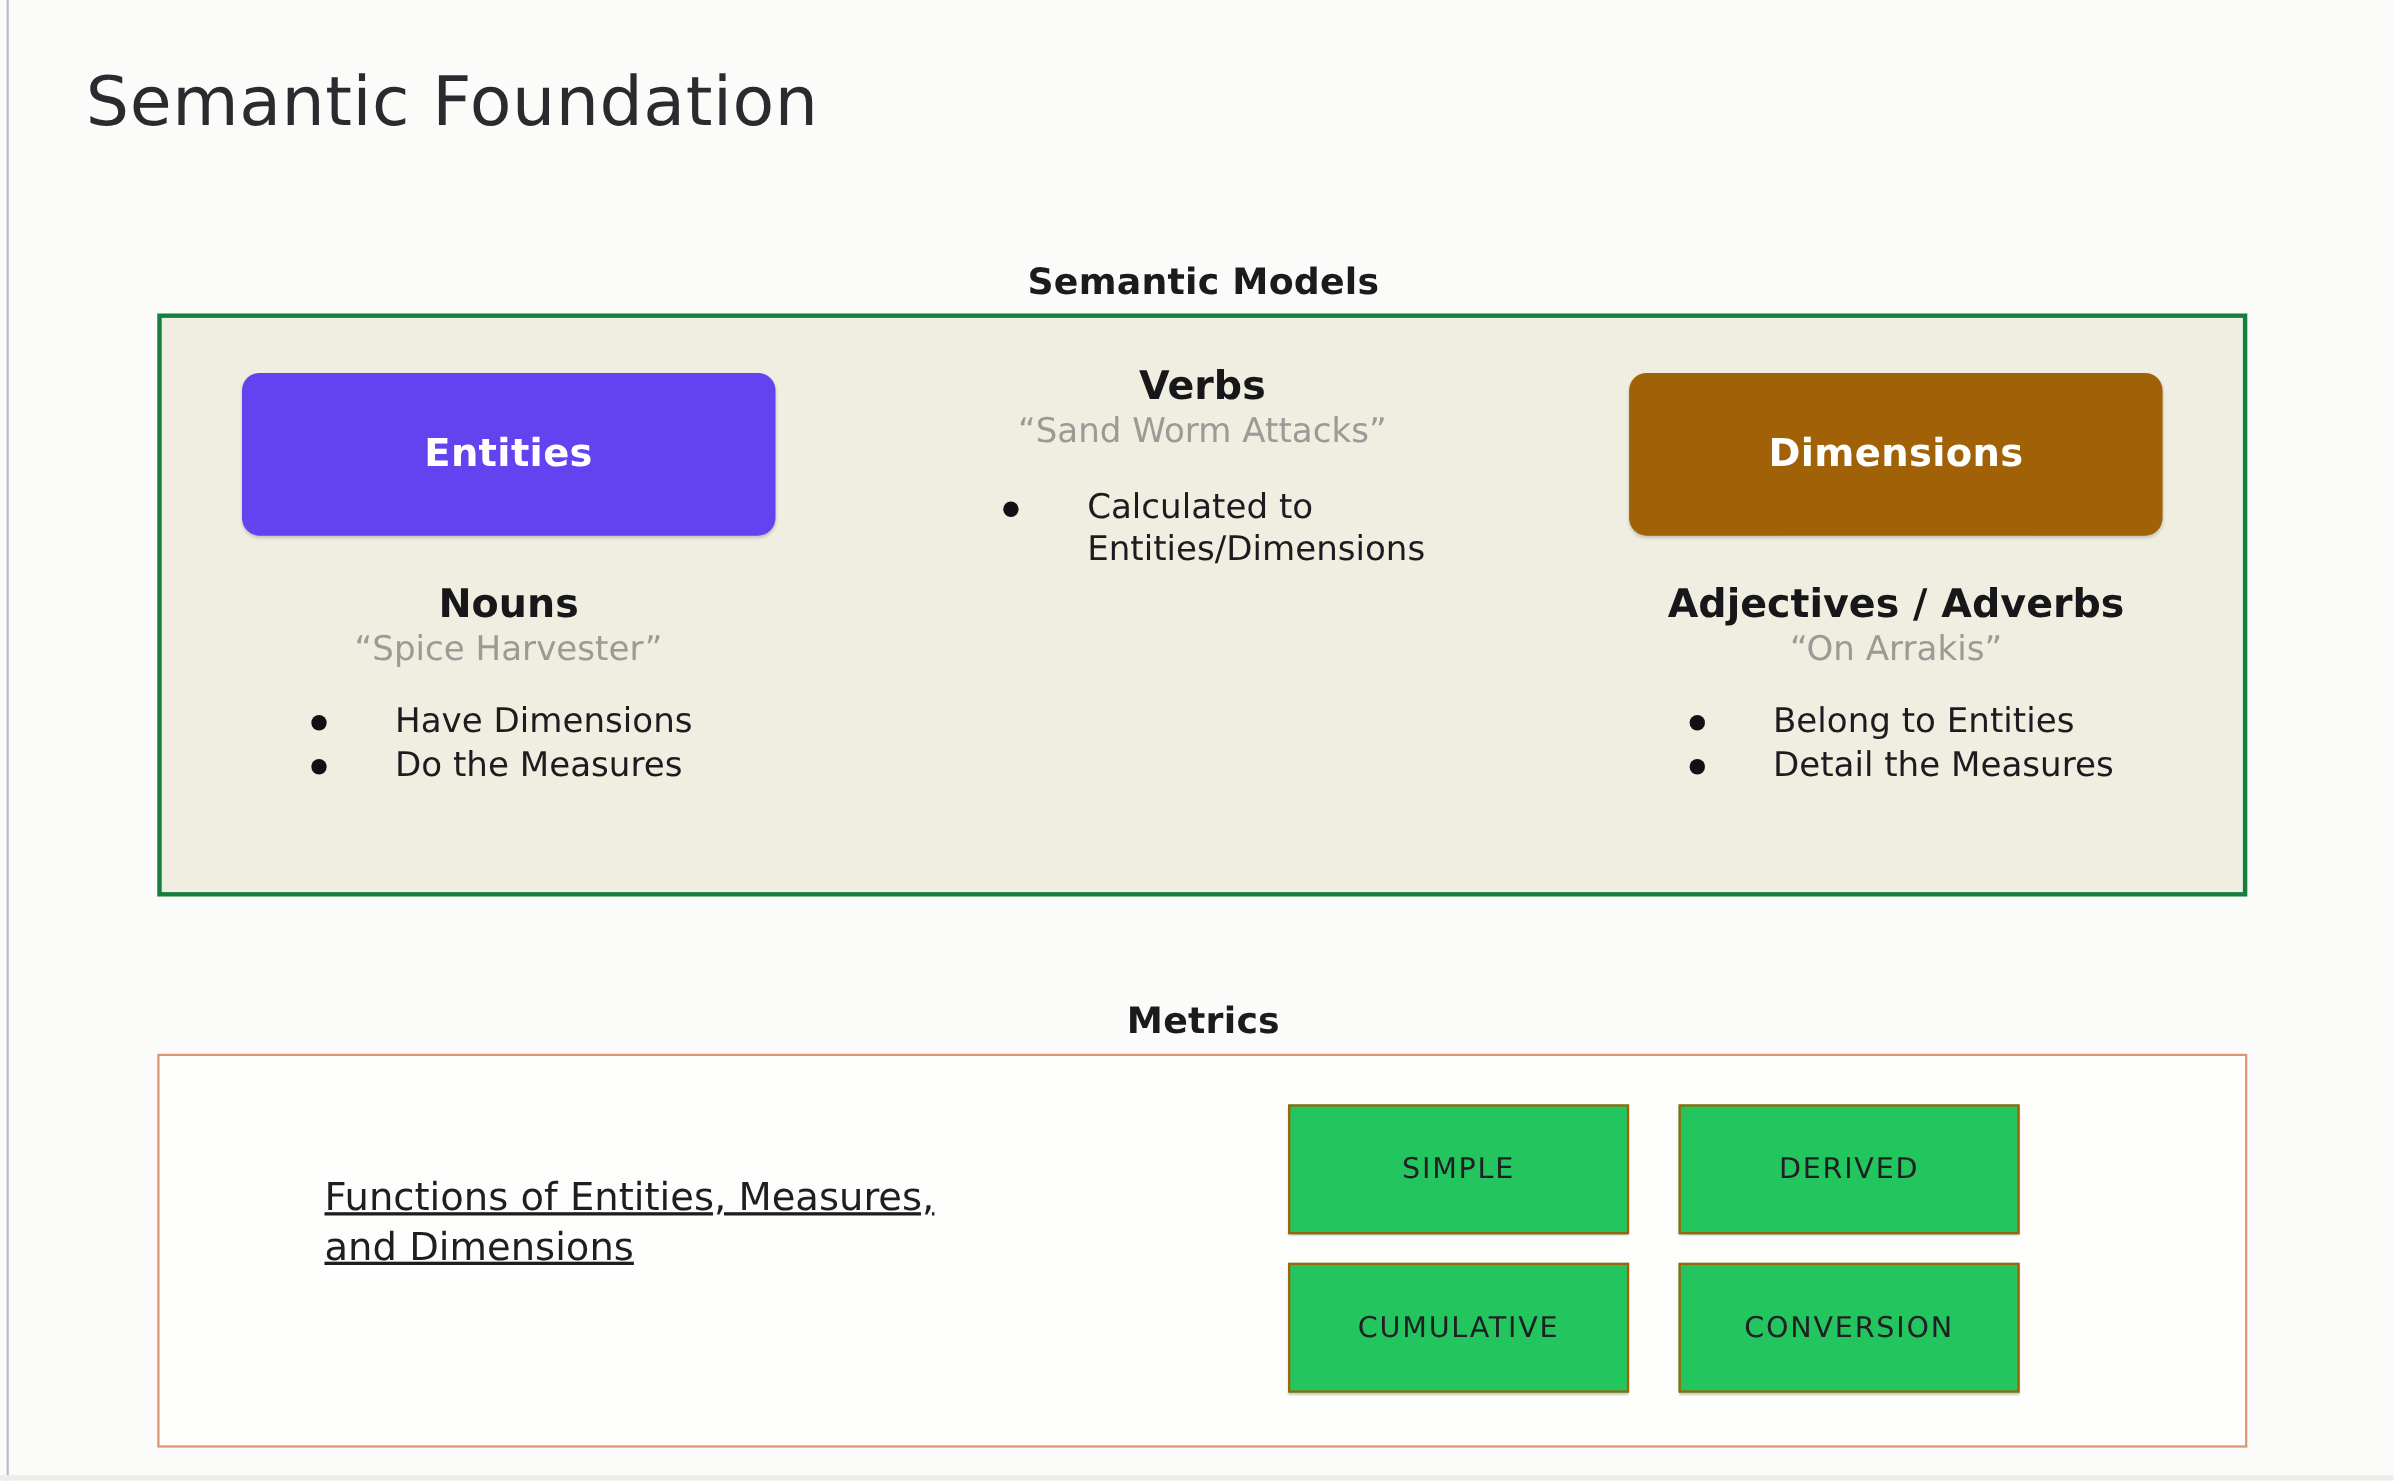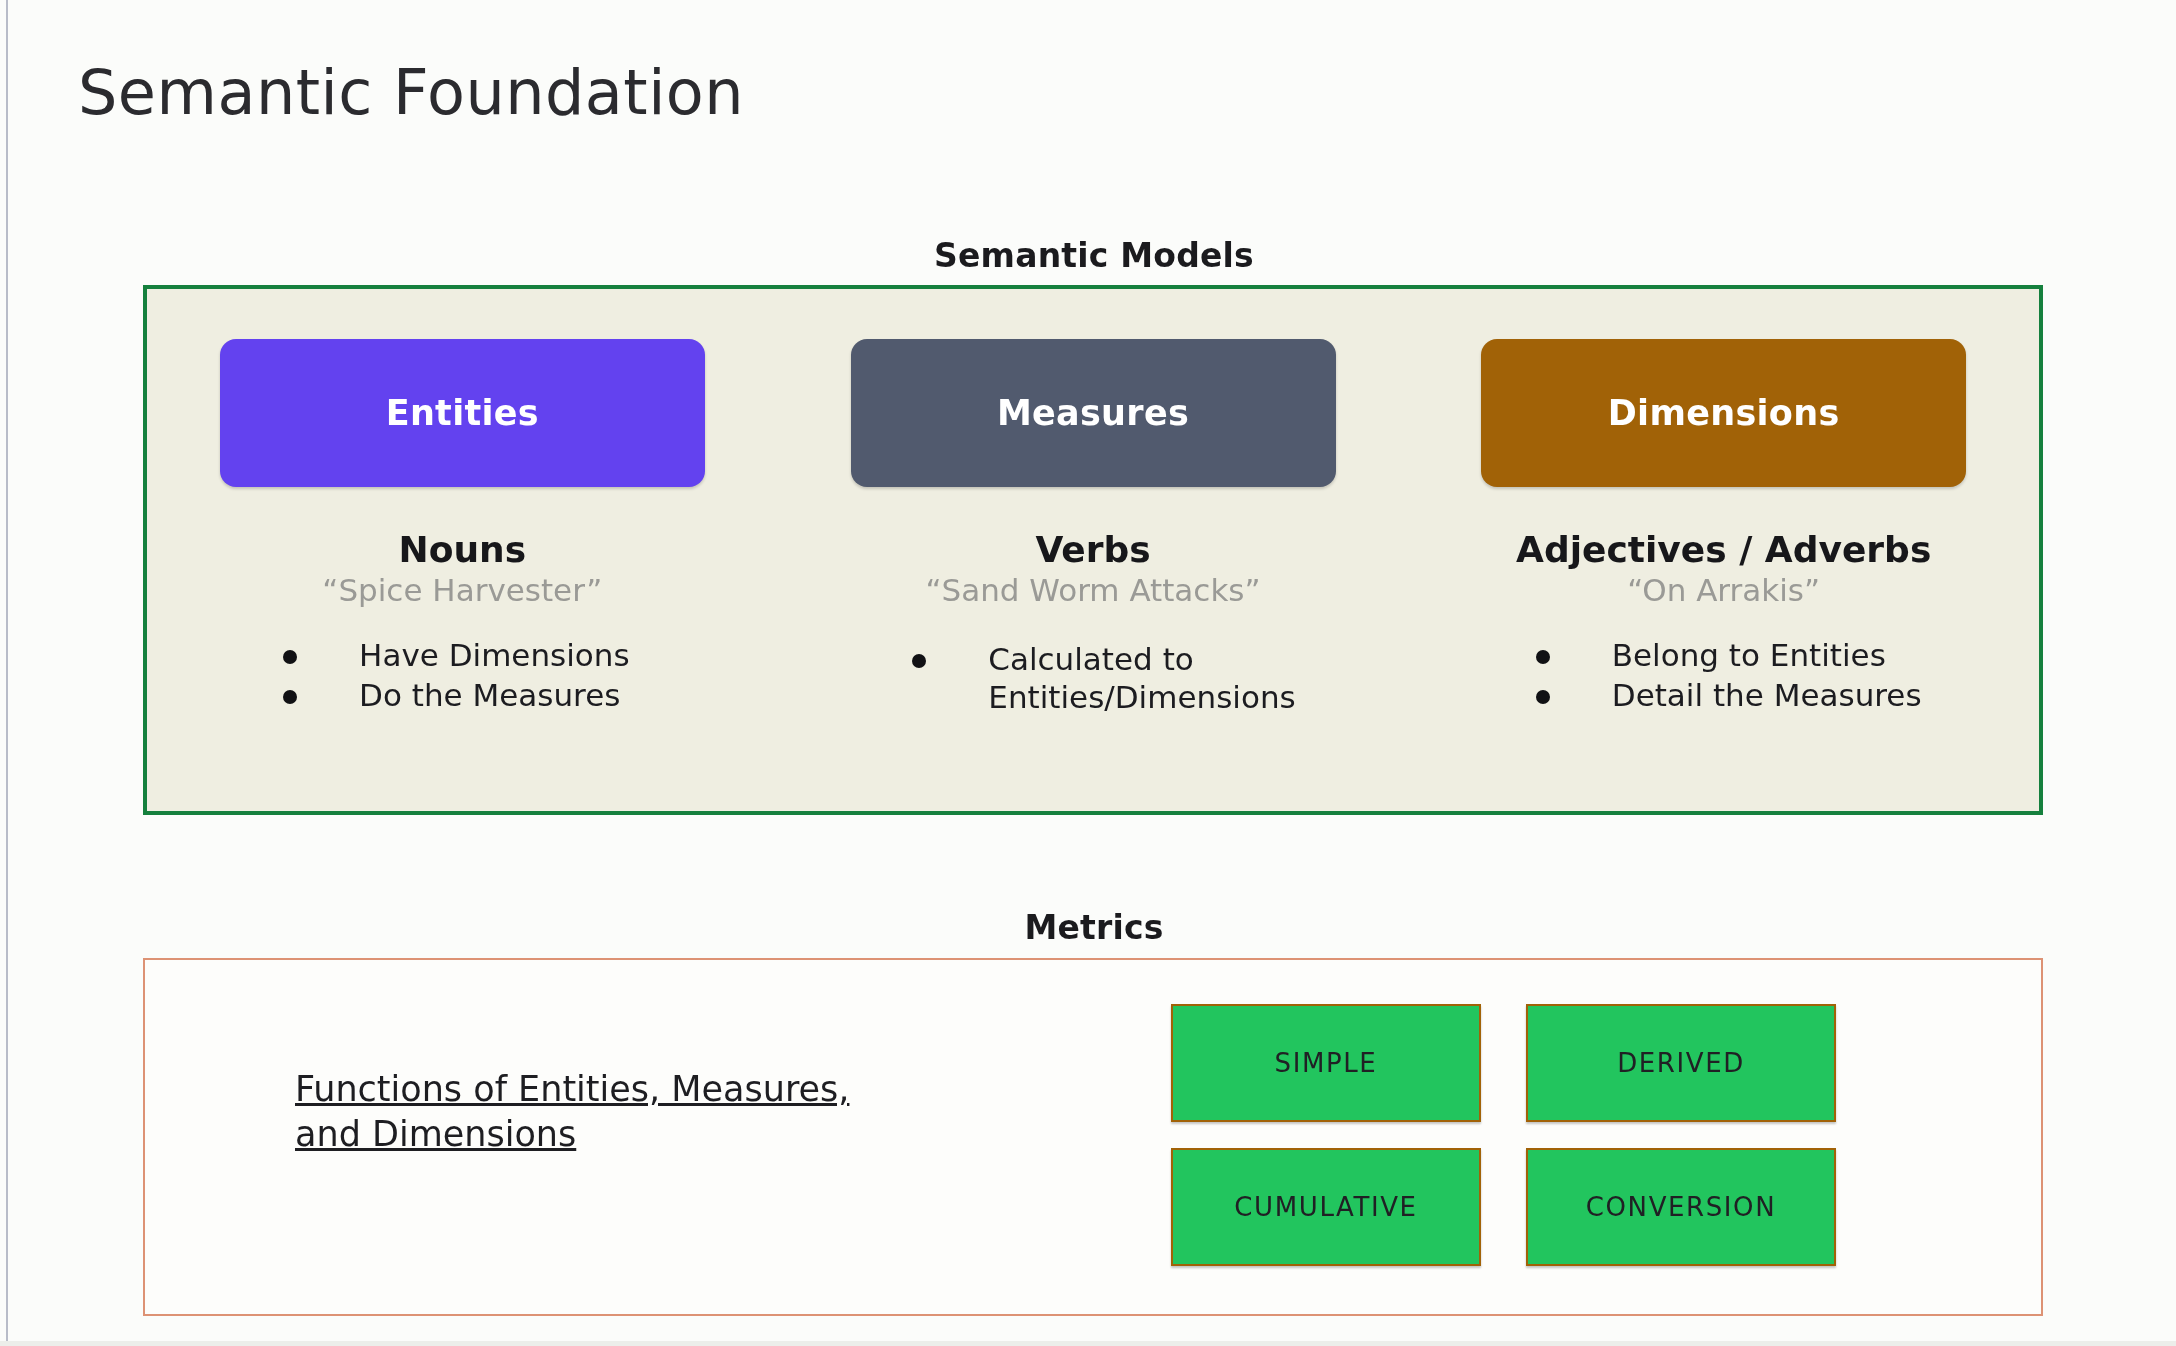--- a/index.html
+++ b/index.html
@@ -227,21 +227,20 @@
           <span class="bullet-text">Have Dimensions</span>
         </li>
         <li>
           <span class="bullet-dot"></span>
           <span class="bullet-text">Do the Measures</span>
         </li>
       </ul>
     </div>
 
     <div class="sm-col col-measures">
-      <div class="chip measures">Measures</div>
       <div class="pos-title">Verbs</div>
       <div class="pos-example">“Sand Worm Attacks”</div>
       <ul class="bullets">
         <li>
           <span class="bullet-dot"></span>
           <span class="bullet-text">Calculated to
 Entities/Dimensions</span>
         </li>
       </ul>
     </div>

